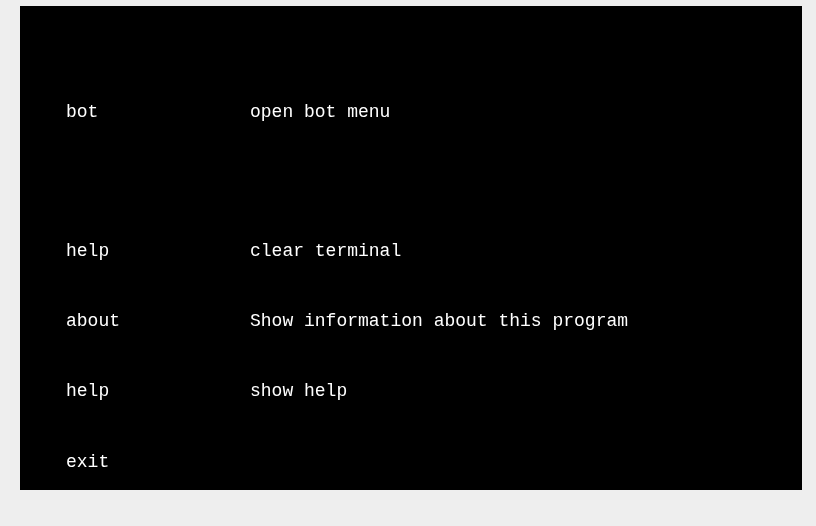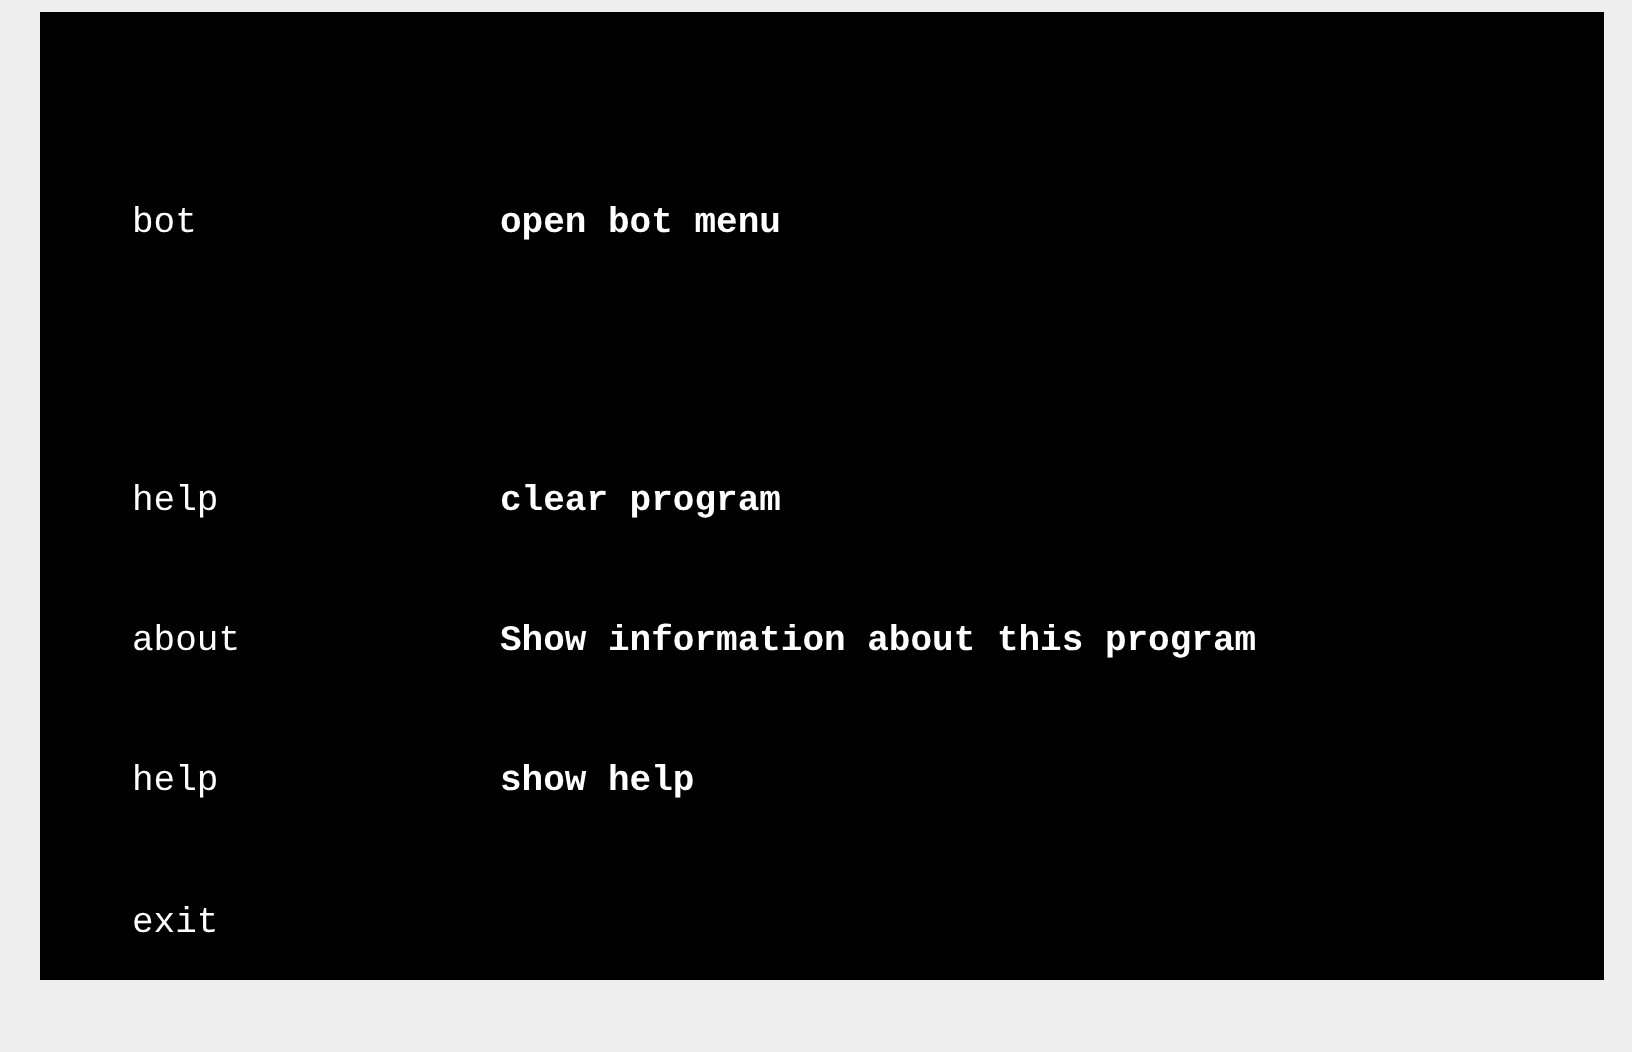--- a/index.html
+++ b/index.html
@@ -28,39 +28,38 @@
     .row {
       display: flex;
     }
     .cmd-col {
       display: inline-block;
       width: 220px;
       padding-left: 36px;
     }
     .desc-col {
       display: inline-block;
-      font-weight: bold;
     }
     .spacer {
       height: 22px;
     }
   </style>
 </head>
 <body>
 
 <div class="terminal">
 
   <div class="row">
     <span class="cmd-col">bot</span>
     <span class="desc-col">open bot menu</span>
   </div>
   <div class="spacer"></div>
   <div class="row">
     <span class="cmd-col">help</span>
-    <span class="desc-col">clear program</span>
+    <span class="desc-col">clear terminal</span>
   </div>
   <div class="row">
     <span class="cmd-col">about</span>
     <span class="desc-col">Show information about this program</span>
   </div>
   <div class="row">
     <span class="cmd-col">help</span>
     <span class="desc-col">show help</span>
   </div>
   <div class="row">

